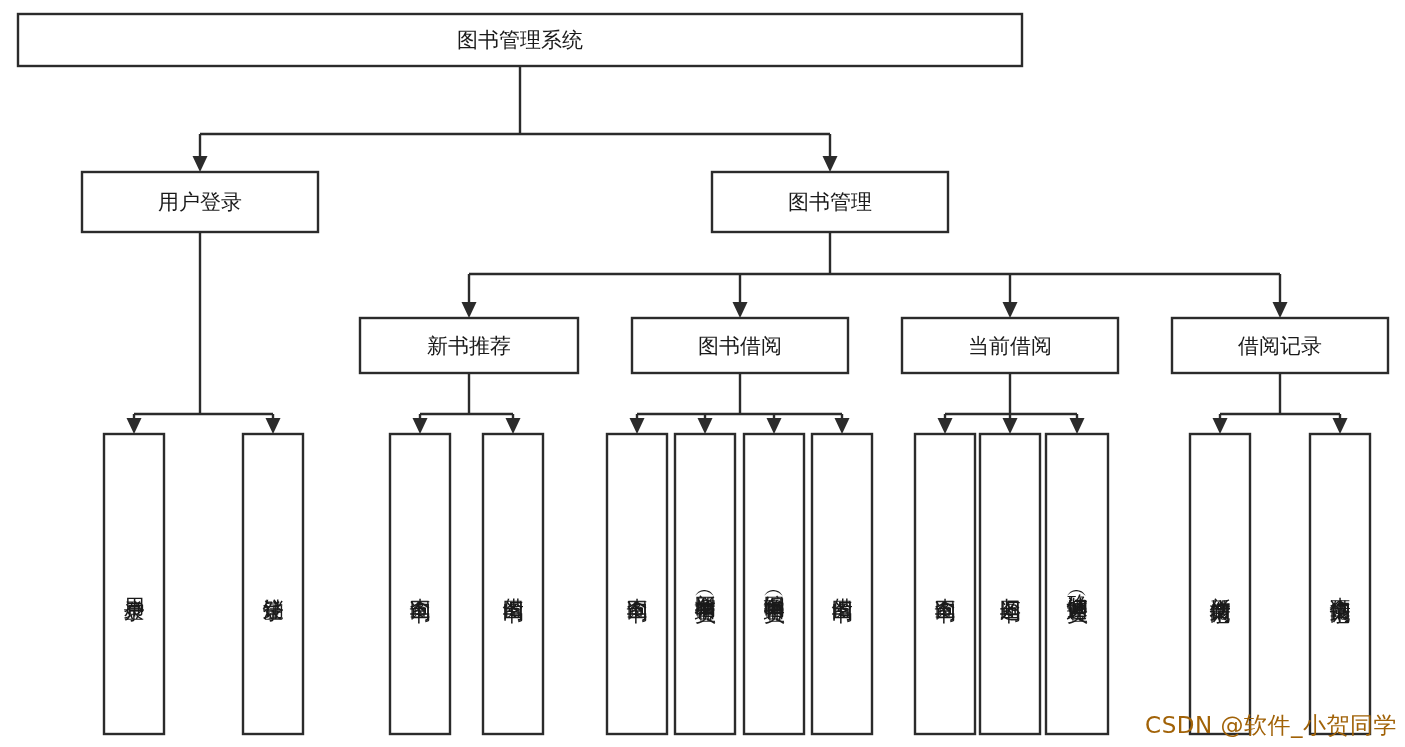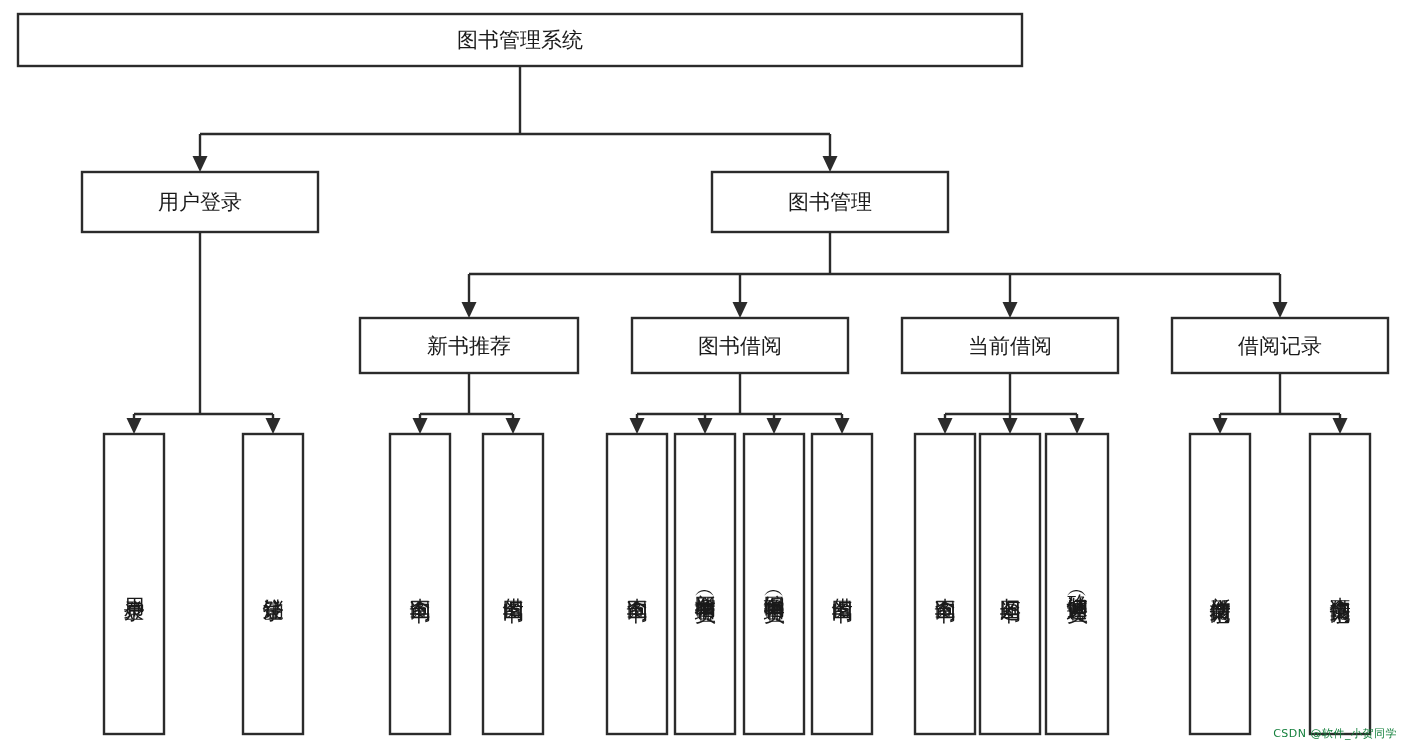--- a/index.html
+++ b/index.html
@@ -65,22 +65,22 @@
     letter-spacing: 1.5px;
     color: #1a1a1a;
     white-space: nowrap;
     text-align: center;
   }
   .watermark {
     position: absolute;
     right: 8px;
     bottom: 6px;
     font-family: "DejaVu Sans", "Liberation Sans", sans-serif;
-    font-size: 11px;
-    color: #15803d;
+    font-size: 23px;
+    color: #a16207;
     letter-spacing: 0.5px;
     white-space: nowrap;
   }
 </style>
 </head>
 <body>
 
 <div id="diagram-root">
 
   <svg id="flow-svg" viewBox="0 0 1405 747" xmlns="http://www.w3.org/2000/svg">

